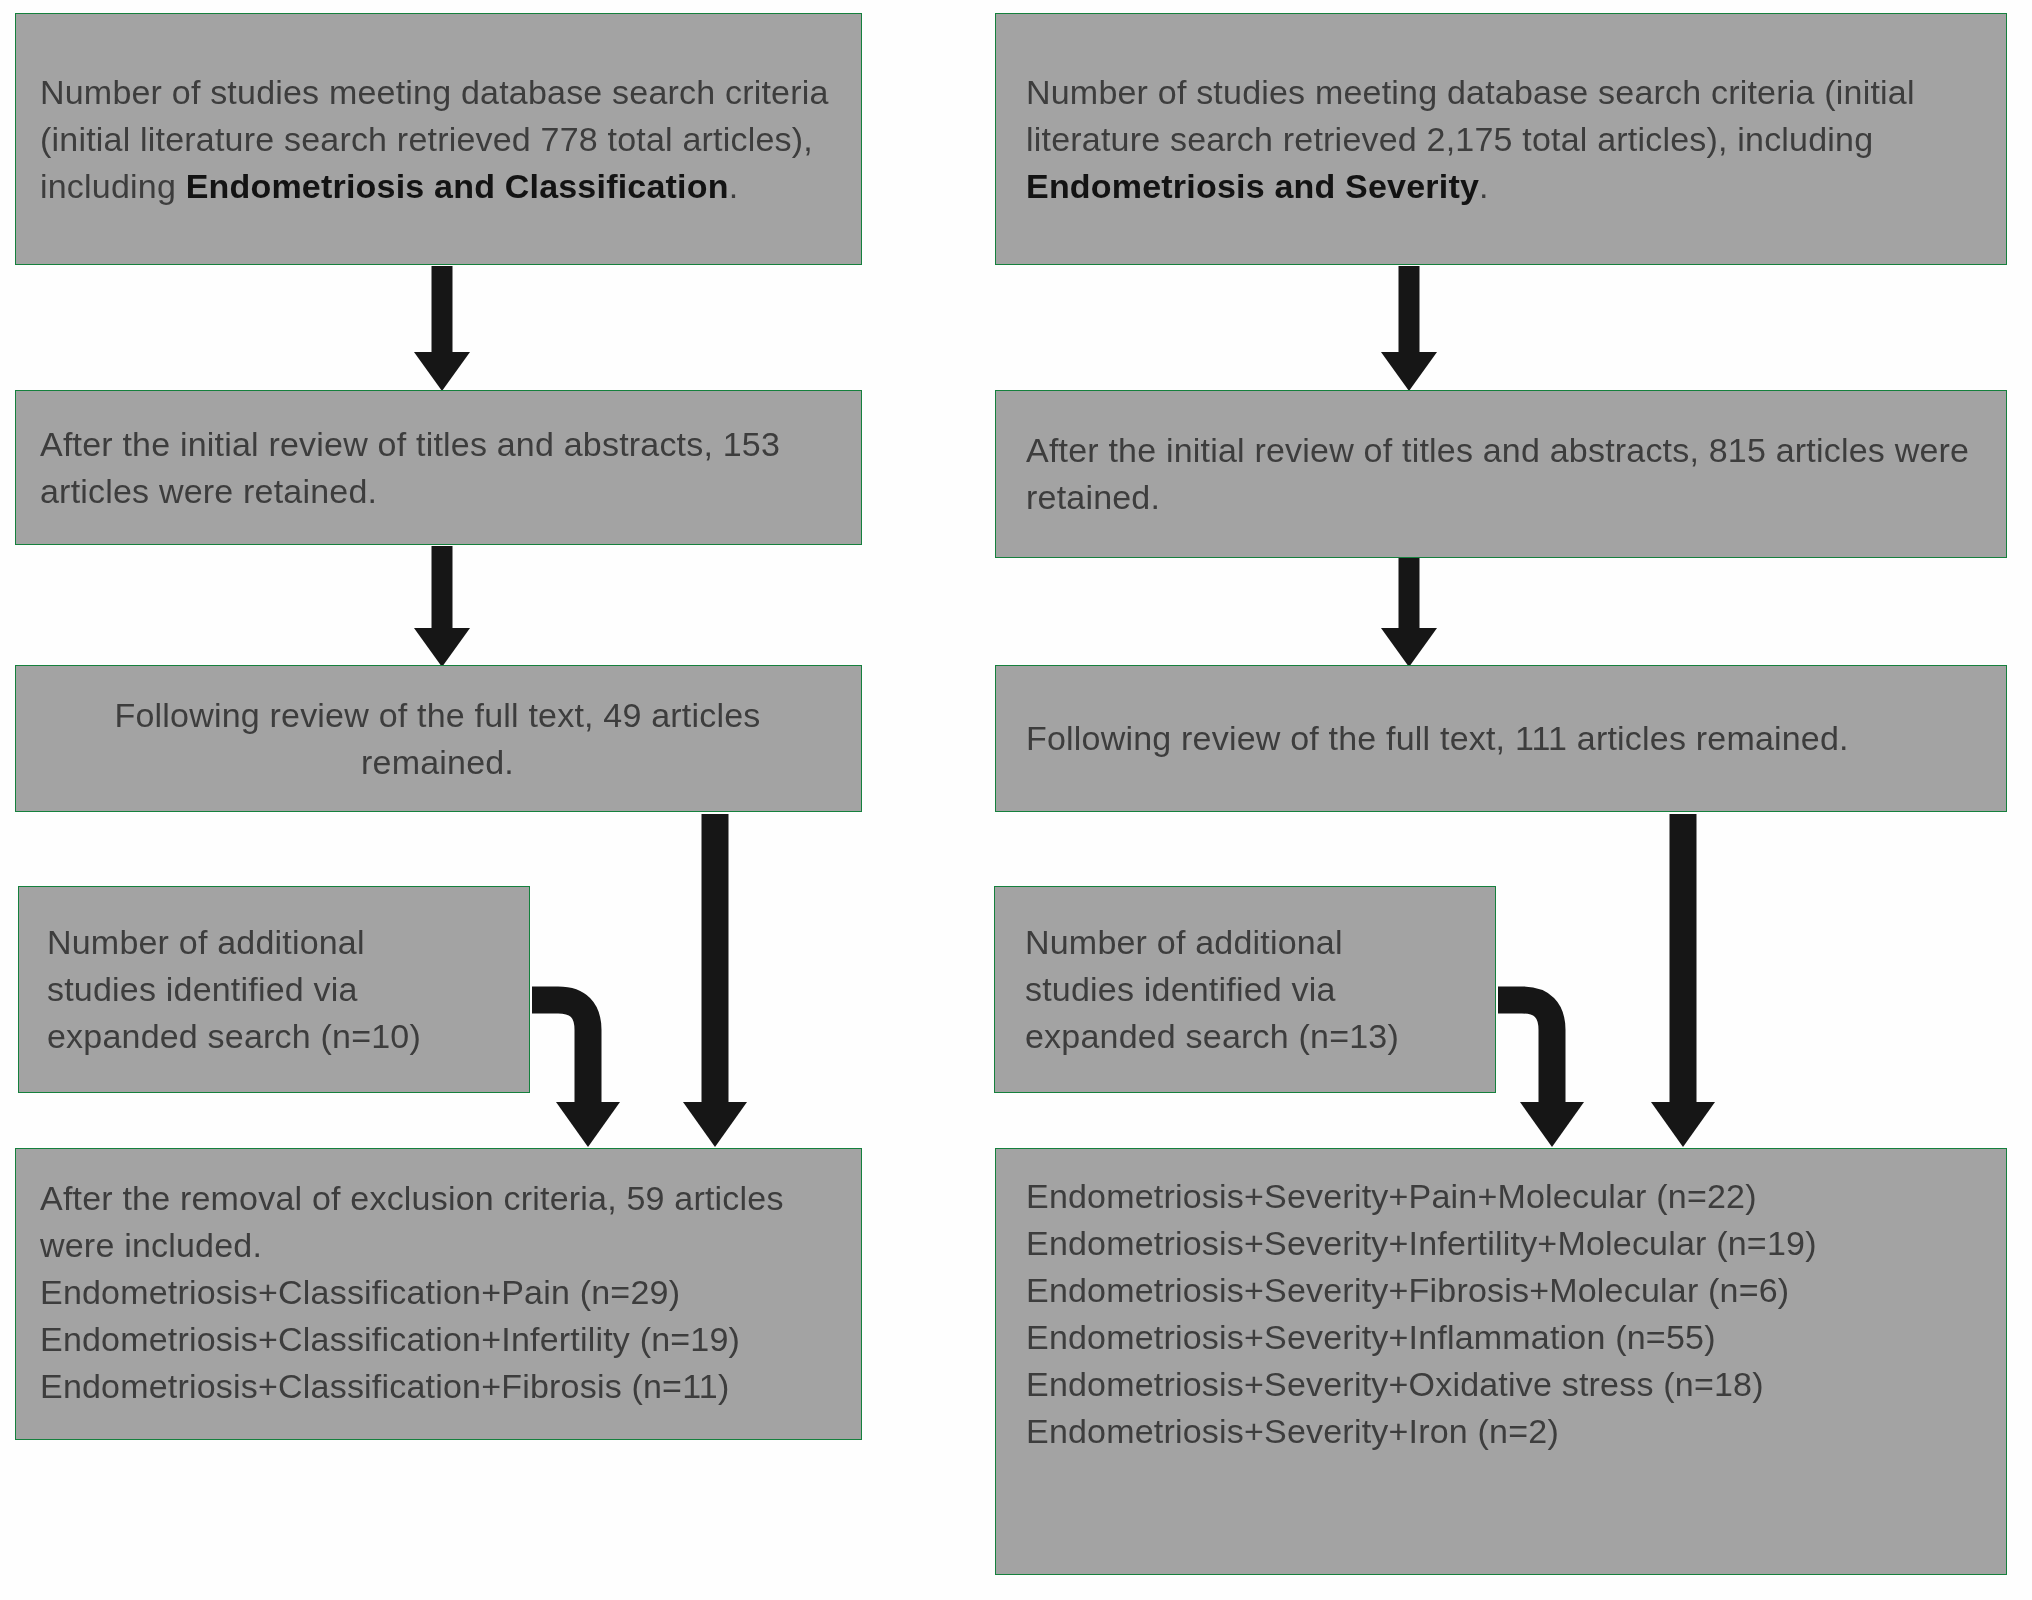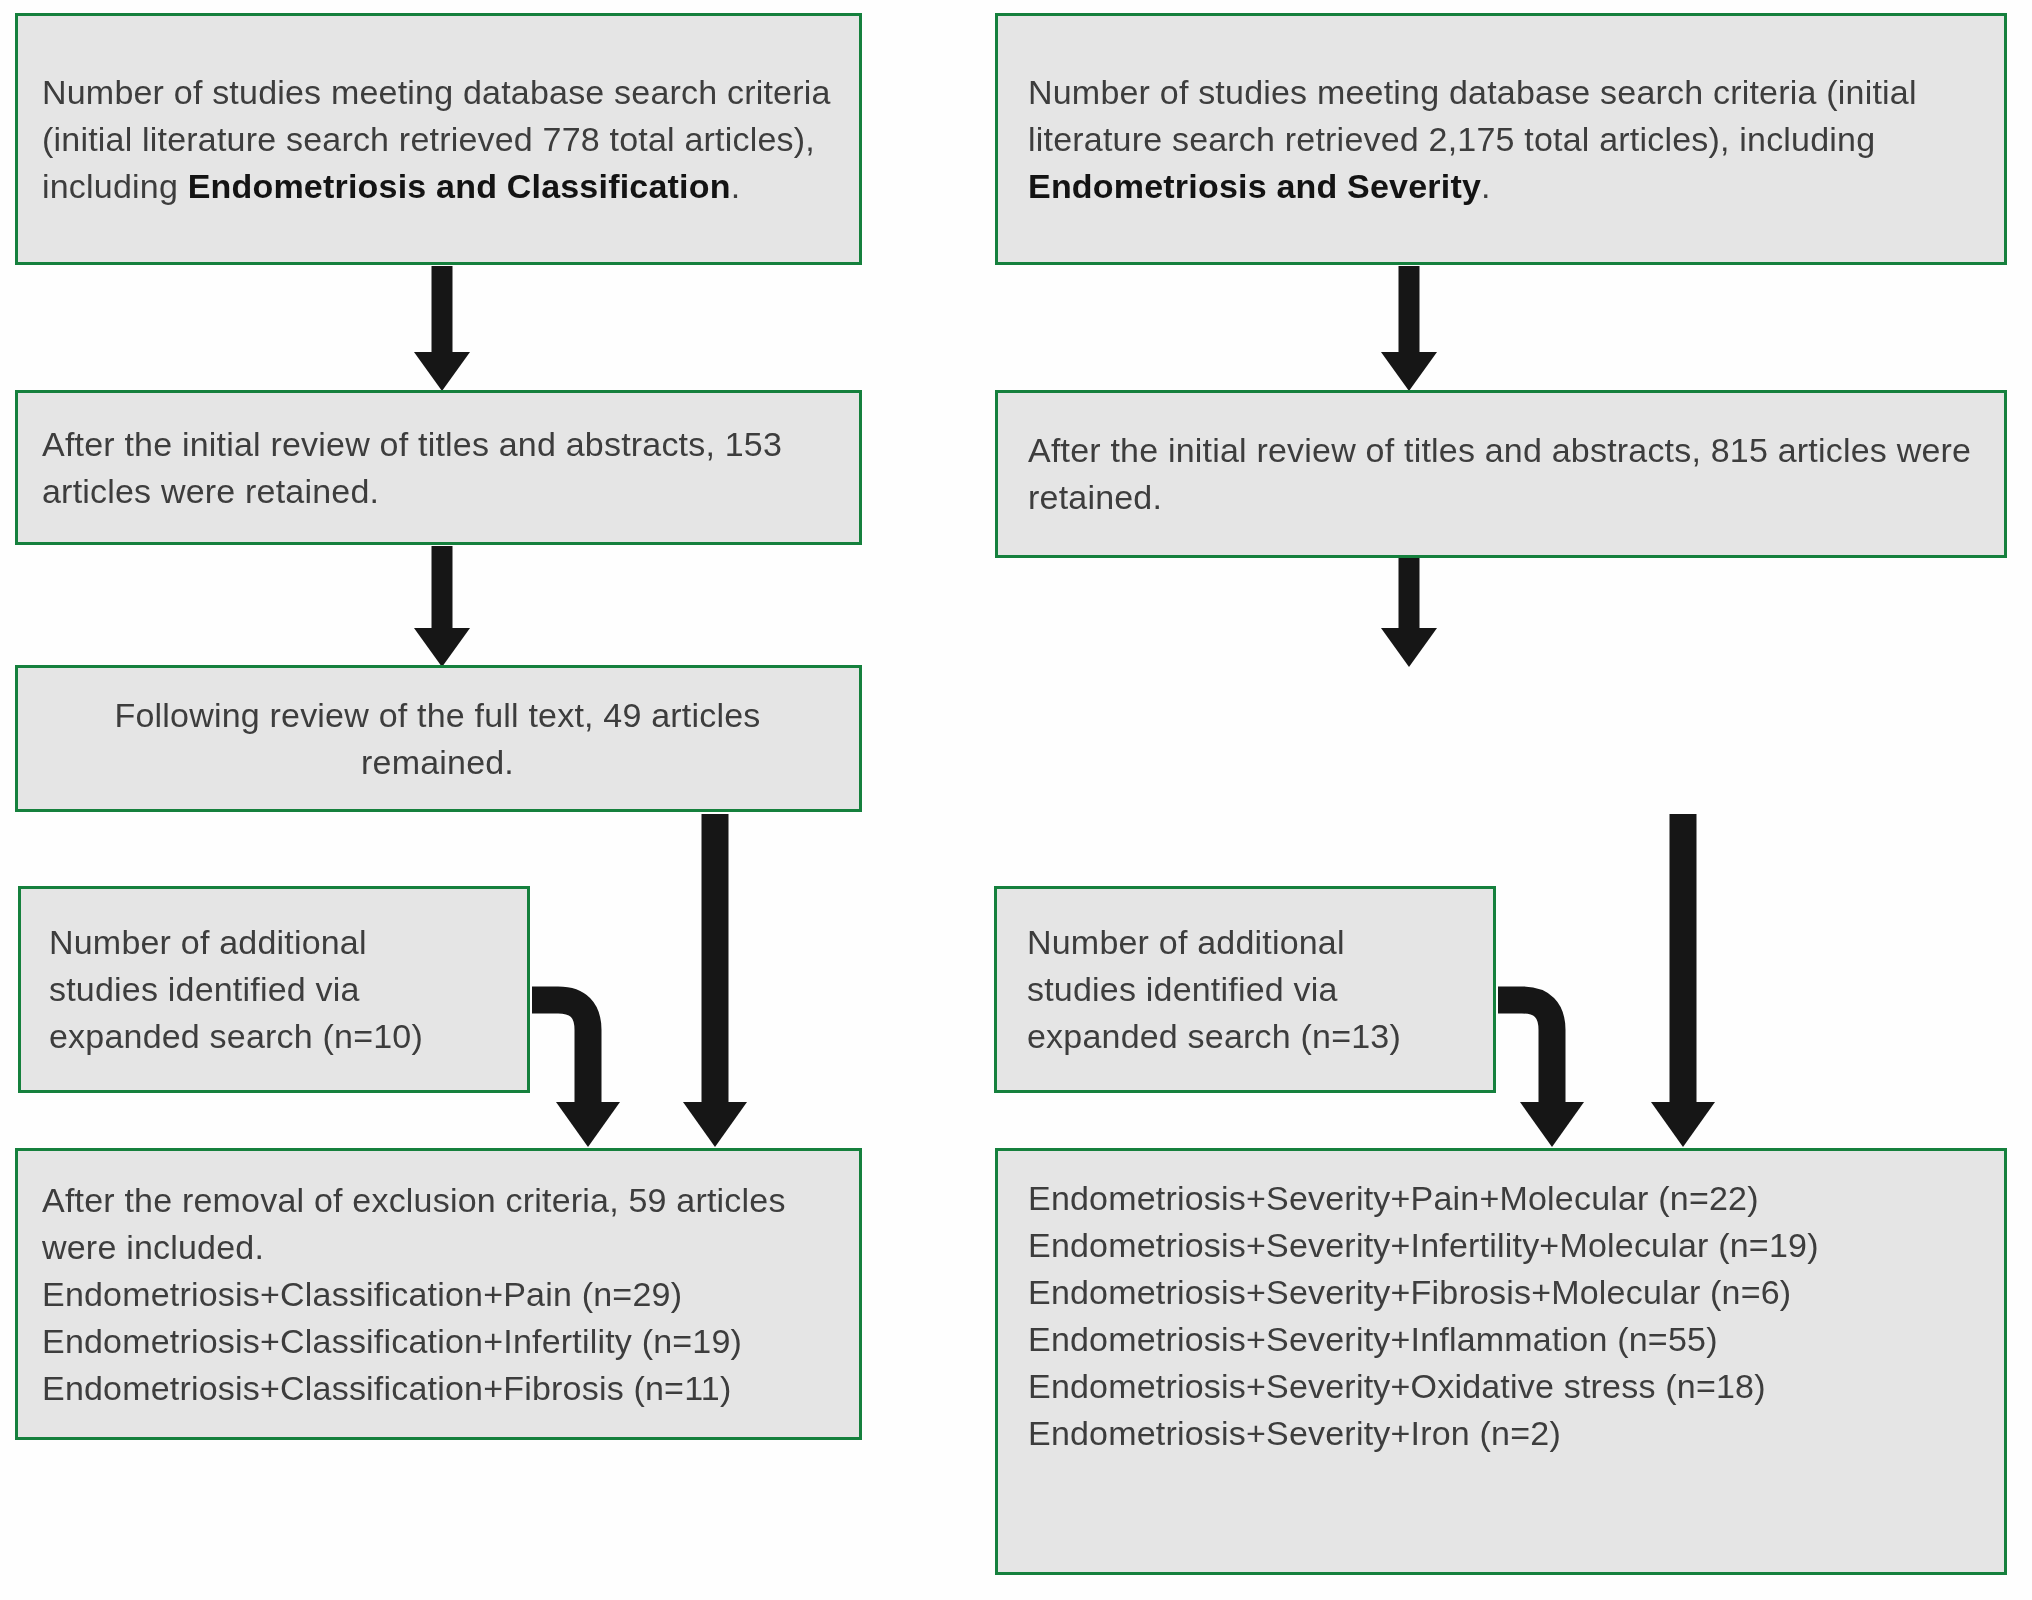--- a/index.html
+++ b/index.html
@@ -7,22 +7,22 @@
     position: relative;
     width: 2032px;
     height: 1600px;
     background: #fefefe;
     font-family: "Liberation Sans", sans-serif;
     color: #3d3d3d;
     overflow: hidden;
   }
   .box {
     position: absolute;
-    background: #e5e5e5;
-    border: 3px solid #15803d;
+    background: #a3a3a3;
+    border: 1px solid #15803d;
     box-sizing: border-box;
     font-size: 34px;
     line-height: 47px;
     letter-spacing: 0.2px;
   }
   .vcenter {
     display: flex;
     flex-direction: column;
     justify-content: center;
   }
@@ -124,20 +124,23 @@
   </div>
 
   <div id="rbox1" class="box vcenter">
     <div><span>Number of studies meeting database search criteria (initial literature search retrieved 2,175 total articles), including </span><span class="bold">Endometriosis and Severity</span><span>.</span></div>
   </div>
 
   <div id="rbox2" class="box vcenter">
     <div>After the initial review of titles and abstracts, 815 articles were retained.</div>
   </div>
 
+  <div id="rbox3" class="box vcenter">
+    <div>Following review of the full text, 111 articles remained.</div>
+  </div>
 
   <div id="rside" class="box vcenter">
     <div>Number of additional</div>
     <div>studies identified via</div>
     <div>expanded search (n=13)</div>
   </div>
 
   <div id="rbox4" class="box">
     <div>Endometriosis+Severity+Pain+Molecular (n=22)</div>
     <div>Endometriosis+Severity+Infertility+Molecular (n=19)</div>

